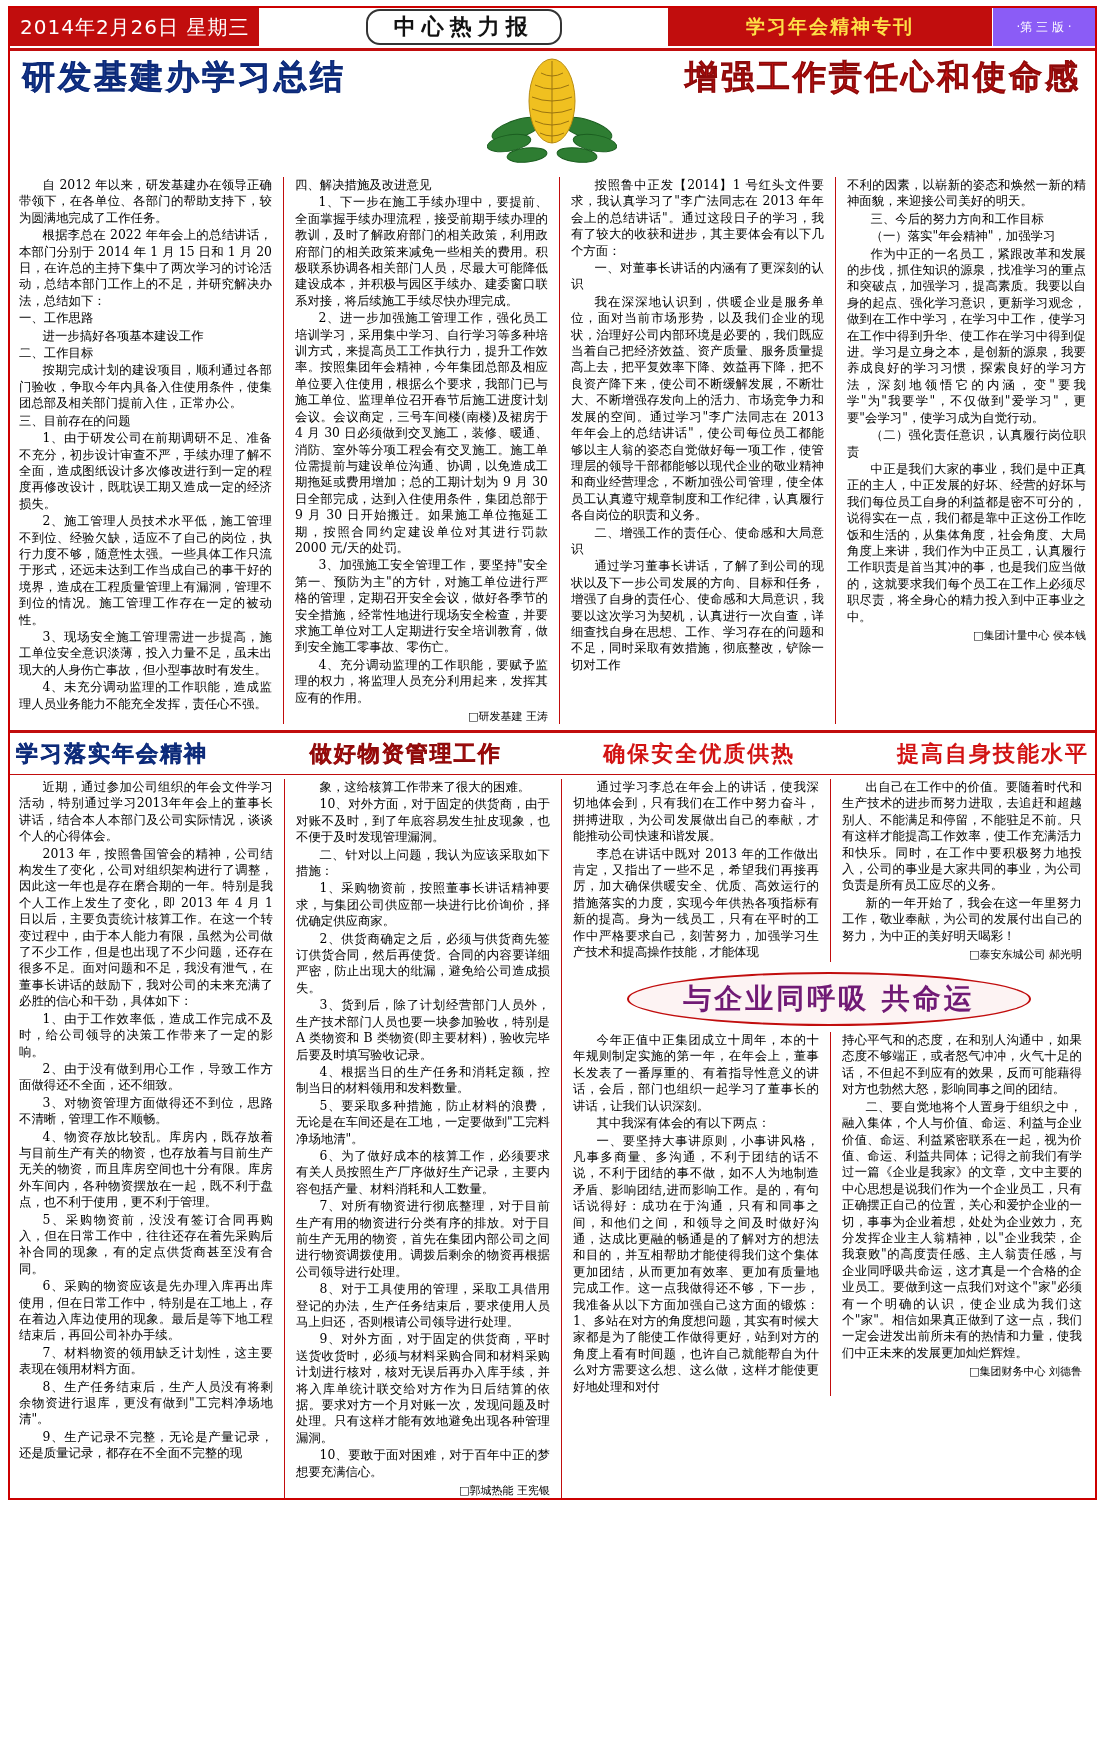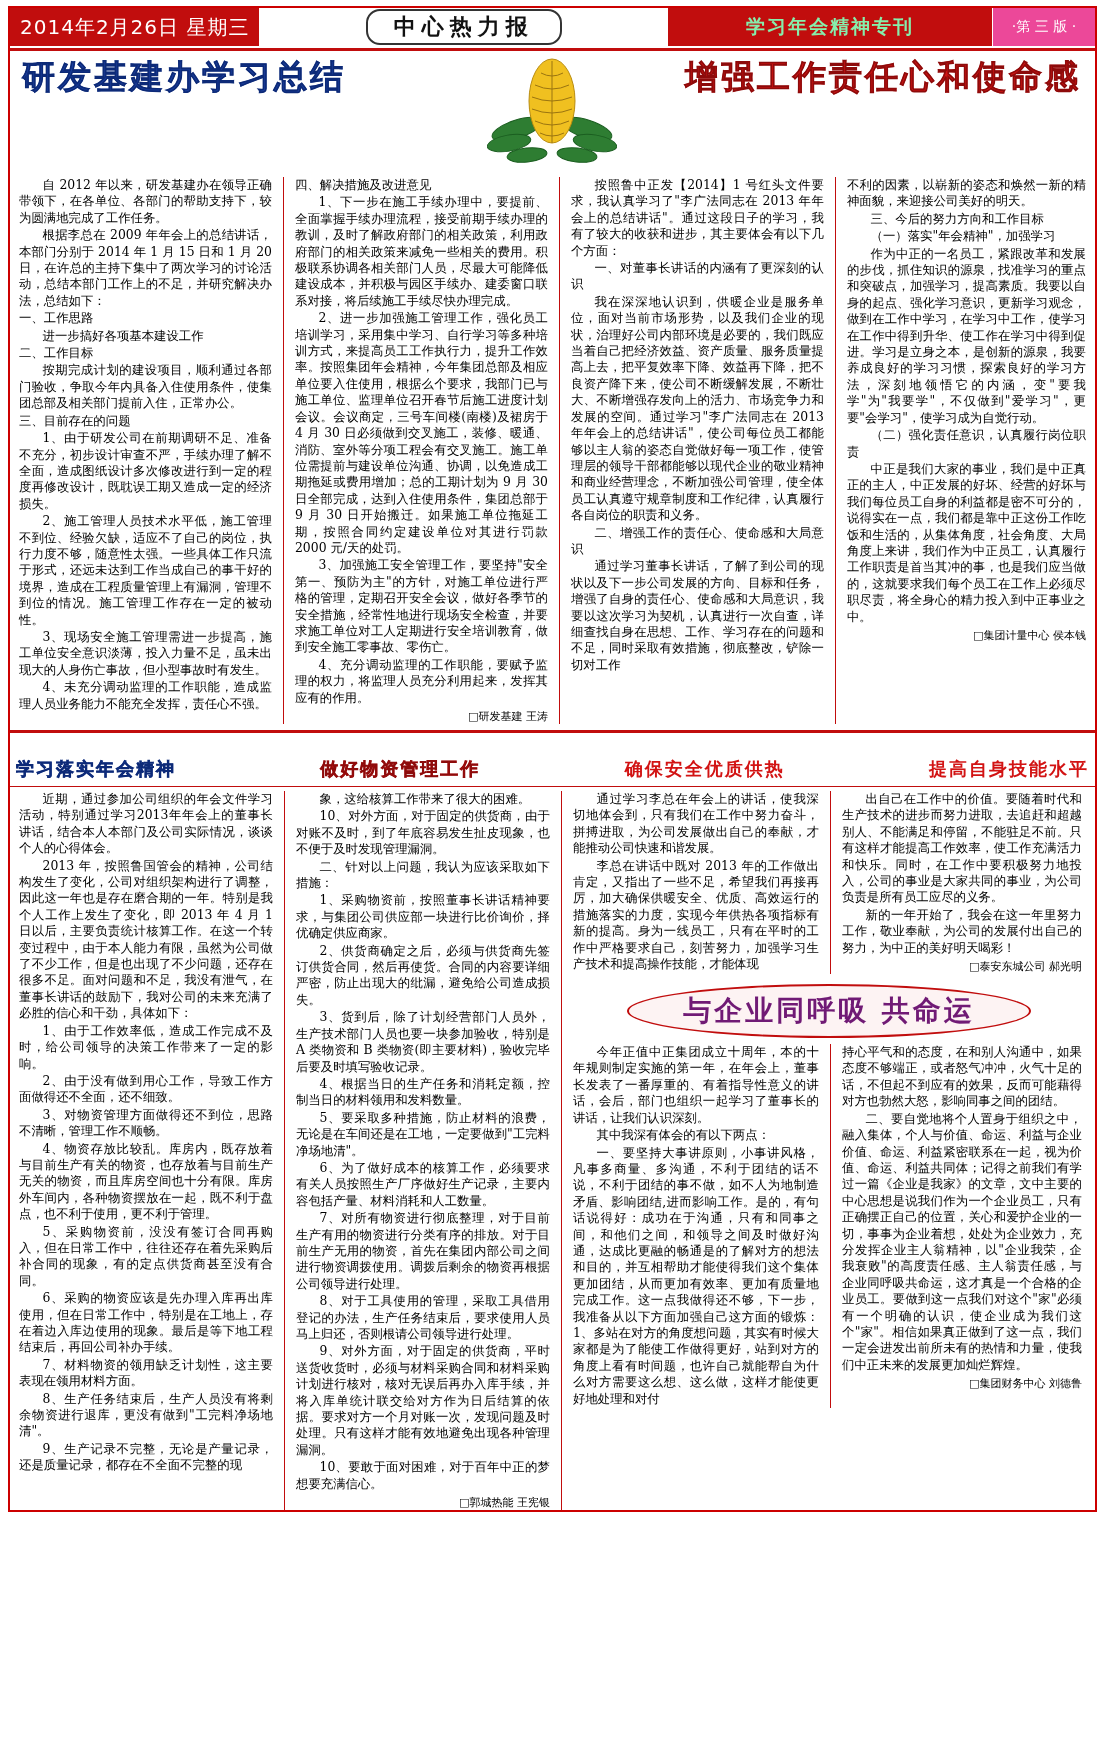--- a/index.html
+++ b/index.html
@@ -5,22 +5,22 @@
   html,body{margin:0;padding:0;background:#fff;}
   body{width:1105px;font-family:"DejaVu Sans","Liberation Sans",sans-serif;color:#000;}
   .page{width:1105px;min-height:1760px;position:relative;box-sizing:border-box;padding:6px 8px 10px 8px;}
   .page-frame{border:2px solid #c00;box-sizing:border-box;padding:0;}
 
   
   .masthead{display:flex;align-items:stretch;height:38px;}
   .mh-date{background:#c10d0d;color:#fff;font-size:20px;display:flex;align-items:center;justify-content:center;padding:0 10px;letter-spacing:1px;min-width:210px;}
   .mh-title{flex:1;display:flex;align-items:center;justify-content:center;}
   .mh-title .box{border:2px solid #333;padding:1px 26px;border-radius:14px;font-size:22px;font-weight:bold;letter-spacing:6px;font-family:"DejaVu Serif","Liberation Serif",serif;color:#111;}
-  .mh-special{background:#c10d0d;color:#86efac;display:flex;align-items:center;justify-content:center;font-size:19px;font-weight:bold;letter-spacing:2px;min-width:300px;padding:0 12px;}
-  .mh-edition{background:#ec4899;color:#fff;display:flex;align-items:center;justify-content:center;font-size:14px;padding:0 8px;min-width:86px;border-left:1px solid #fff;}
+  .mh-special{background:#c10d0d;color:#fde047;display:flex;align-items:center;justify-content:center;font-size:19px;font-weight:bold;letter-spacing:2px;min-width:300px;padding:0 12px;}
+  .mh-edition{background:#8b5cf6;color:#fff;display:flex;align-items:center;justify-content:center;font-size:12px;padding:0 8px;min-width:86px;border-left:1px solid #fff;}
 
   .rule{height:3px;background:#c10d0d;margin:2px 0 0 0;}
   .rule-thin{height:1px;background:#c10d0d;margin:1px 0 4px 0;}
 
   
   .band{display:flex;align-items:flex-start;position:relative;padding:4px 0 2px 0;}
   .head-left,.head-right{flex:1;display:flex;align-items:center;}
   .head-left{justify-content:flex-start;padding-left:12px;}
   .head-right{justify-content:flex-end;padding-right:14px;}
   .h1{font-size:33px;font-weight:bold;color:#1b3fa0;letter-spacing:3px;font-family:"DejaVu Serif","Liberation Serif",serif;-webkit-text-stroke:0.6px #0d2a77;}
@@ -32,21 +32,21 @@
   .cols{display:flex;gap:1px;}
   .col{padding:0 9px;box-sizing:border-box;}
   .vdiv{width:1px;background:#c10d0d;margin:0 1px;}
   p{margin:0 0 1px 0;font-size:12.4px;line-height:16.4px;text-align:justify;text-indent:1.9em;font-family:"DejaVu Serif","Liberation Serif",serif;}
   p.noind{text-indent:0;}
   .sign{font-size:11px;text-align:right;margin-top:3px;font-family:"DejaVu Serif","Liberation Serif",serif;}
 
   
   .sec-rule{height:3px;background:#c10d0d;margin:6px 0 0 0;}
   .band2{display:flex;align-items:center;justify-content:space-between;padding:6px 6px 4px 6px;}
-  .h2{font-size:18px;font-weight:bold;letter-spacing:2px;font-family:"DejaVu Serif","Liberation Serif",serif;margin-top:18px;}
+  .h2{font-size:22px;font-weight:bold;letter-spacing:2px;font-family:"DejaVu Serif","Liberation Serif",serif;}
   .h2.blue{color:#1b3fa0;-webkit-text-stroke:0.5px #0d2a77;}
   .h2.red{color:#d21313;-webkit-text-stroke:0.5px #8d0b0b;}
   .h2.grad{color:#d21313;}
 
   .oval{margin:10px auto 6px auto;width:380px;border:2px solid #c10d0d;border-radius:50%/50%;text-align:center;padding:6px 10px;background:#fdf3f3;}
   .oval .t{font-size:28px;font-weight:bold;color:#701a75;letter-spacing:3px;font-family:"DejaVu Serif","Liberation Serif",serif;}
 </style>
 </head>
 <body>
 
@@ -92,21 +92,21 @@
       </svg>
     </div>
     <div class="head-right">
       <span class="h1 red">增强工作责任心和使命感</span>
     </div>
   </div>
 
   <div class="cols">
     <div class="col" style="width:272px">
       <p>自 2012 年以来，研发基建办在领导正确带领下，在各单位、各部门的帮助支持下，较为圆满地完成了工作任务。</p>
-      <p>根据李总在 2009 年年会上的总结讲话，本部门分别于 2014 年 1 月 15 日和 1 月 20 日，在许总的主持下集中了两次学习的讨论活动，总结本部门工作上的不足，并研究解决办法，总结如下：</p>
+      <p>根据李总在 2022 年年会上的总结讲话，本部门分别于 2014 年 1 月 15 日和 1 月 20 日，在许总的主持下集中了两次学习的讨论活动，总结本部门工作上的不足，并研究解决办法，总结如下：</p>
       <p class="noind">一、工作思路</p>
       <p>进一步搞好各项基本建设工作</p>
       <p class="noind">二、工作目标</p>
       <p>按期完成计划的建设项目，顺利通过各部门验收，争取今年内具备入住使用条件，使集团总部及相关部门提前入住，正常办公。</p>
       <p class="noind">三、目前存在的问题</p>
       <p>1、由于研发公司在前期调研不足、准备不充分，初步设计审查不严，手续办理了解不全面，造成图纸设计多次修改进行到一定的程度再修改设计，既耽误工期又造成一定的经济损失。</p>
       <p>2、施工管理人员技术水平低，施工管理不到位、经验欠缺，适应不了自己的岗位，执行力度不够，随意性太强。一些具体工作只流于形式，还远未达到工作当成自己的事干好的境界，造成在工程质量管理上有漏洞，管理不到位的情况。施工管理工作存在一定的被动性。</p>
       <p>3、现场安全施工管理需进一步提高，施工单位安全意识淡薄，投入力量不足，虽未出现大的人身伤亡事故，但小型事故时有发生。</p>
       <p>4、未充分调动监理的工作职能，造成监理人员业务能力不能充全发挥，责任心不强。</p>
     </div>

